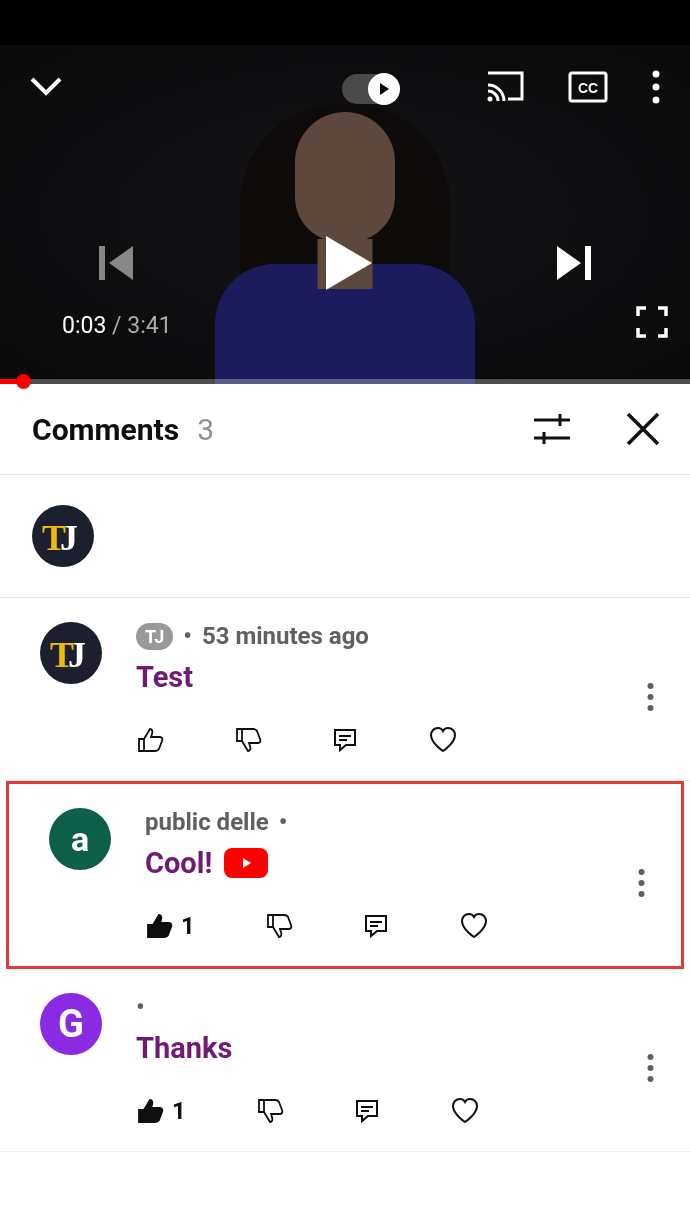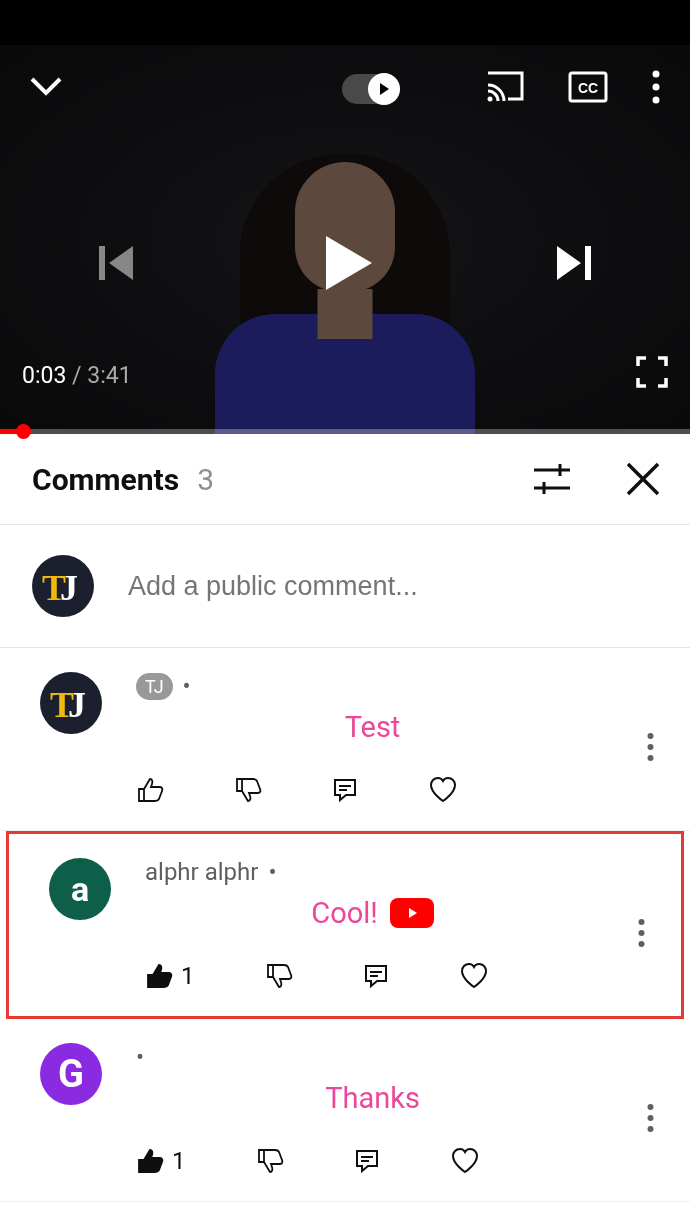--- a/index.html
+++ b/index.html
@@ -8,21 +8,21 @@
   height: 1227px;
   font-family: Roboto, Arial, sans-serif;
   background: #fff;
   overflow: hidden;
 }
 
 
 .player {
   position: relative;
   width: 100%;
-  height: 434px;
+  height: 384px;
   background: #000;
   color: #fff;
 }
 .player-bg {
   position: absolute;
   top: 45px; left: 0; right: 0; bottom: 0;
   background: radial-gradient(ellipse at center, #2a2a2e 0%, #1a1a1e 60%, #141416 100%);
   display: flex;
   align-items: flex-end;
   justify-content: center;
@@ -123,21 +123,21 @@
 }
 .time-bar {
   position: absolute;
   bottom: 40px;
   left: 22px; right: 22px;
   display: flex;
   align-items: center;
   justify-content: space-between;
   font-size: 23px;
 }
-.time-bar .cur { color: #fff; }
+.time-bar .cur { color: #fff; margin-left: 40px; }
 .time-bar .dur { color: #aaa; }
 .progress {
   position: absolute;
   left: 0; right: 0; bottom: 0;
   height: 5px;
   background: rgba(255,255,255,0.28);
 }
 .progress .fill {
   height: 100%;
   width: 3.5%;
@@ -212,44 +212,43 @@
   padding: 24px 32px 8px 40px;
   border-bottom: 1px solid #f0f0f0;
   display: flex;
   gap: 34px;
 }
 .comment.highlighted {
   border: 3px solid #e53935;
   margin: 0 6px;
   border-bottom: 3px solid #e53935;
 }
-.c-body { flex: 1; }
+.c-body { flex: 1; font-weight: bold; }
 .c-head {
   display: flex;
   align-items: center;
   gap: 10px;
   font-size: 24px;
   color: #606060;
   margin-bottom: 10px;
 }
 .badge {
   background: #999;
   color: #fff;
   font-size: 18px;
   padding: 3px 9px;
   border-radius: 14px;
 }
 .c-text {
   font-size: 29px;
-  color: #ec4899;
+  color: #701a75;
   margin-bottom: 20px;
   display: flex;
   align-items: center;
   gap: 12px;
-  justify-content: center;
 }
 .yt-emoji {
   width: 44px; height: 30px;
   background: #ff0000;
   border-radius: 8px;
   display: inline-flex;
   align-items: center;
   justify-content: center;
 }
 .actions {
@@ -384,33 +383,33 @@
       <path d="M4 4 L34 34 M34 4 L4 34" stroke="#0f0f0f" stroke-width="3.5"></path>
     </svg>
   </span>
 </div>
 
 <div class="add-row">
   <div class="avatar tj">
     <span class="T">T</span>
       <span class="J">J</span>
   </div>
-  <input class="add-input" placeholder="Add a public comment..." style="">
 </div>
 
 <div id="comments-list">
     <div class="comment">
       <div class="avatar tj">
         <span class="T">T</span>
         <span class="J">J</span>
       </div>
       <div class="c-body">
         <div class="c-head">
           <span class="badge">TJ</span>
           <span>•</span>
+          <span>53 minutes ago</span>
         </div>
         <div class="c-text">
           <span>Test</span>
         </div>
         <div class="actions">
           <span class="act">
             <svg width="28" height="26" viewBox="0 0 28 26">
               <path d="M3 12 H8 V24 H3 Z M8 12 L14 2 C16 2 17 4 16 7 L15 10 H24 C26 10 27 12 26 14 L23 22 C22 24 21 24 19 24 H8 Z" fill="none" stroke="#0f0f0f" stroke-width="1.8"></path>
             </svg>
           </span>
@@ -438,21 +437,21 @@
           <circle cx="3.5" cy="4" r="3" fill="#606060"></circle>
           <circle cx="3.5" cy="15" r="3" fill="#606060"></circle>
           <circle cx="3.5" cy="26" r="3" fill="#606060"></circle>
         </svg>
       </div>
     </div>
     <div class="comment highlighted">
       <div class="avatar green">a</div>
       <div class="c-body">
         <div class="c-head">
-          <span>alphr alphr</span>
+          <span>public delle</span>
           <span>•</span>
         </div>
         <div class="c-text">
           <span>Cool!</span>
           <span class="yt-emoji">
             <svg width="14" height="14" viewBox="0 0 14 14">
               <path d="M4 2 L12 7 L4 12 Z" fill="#fff"></path>
             </svg>
           </span>
         </div>

